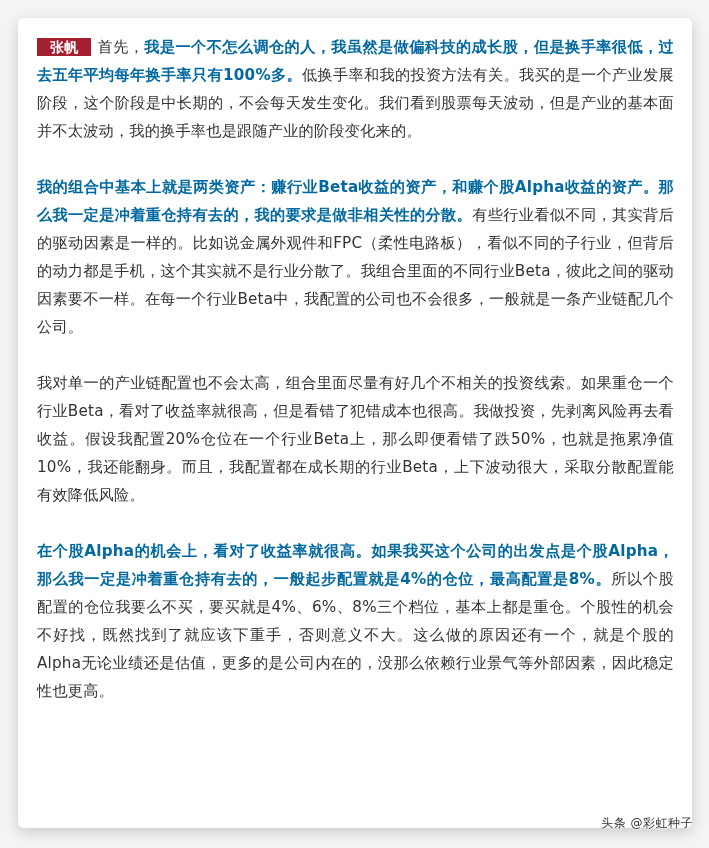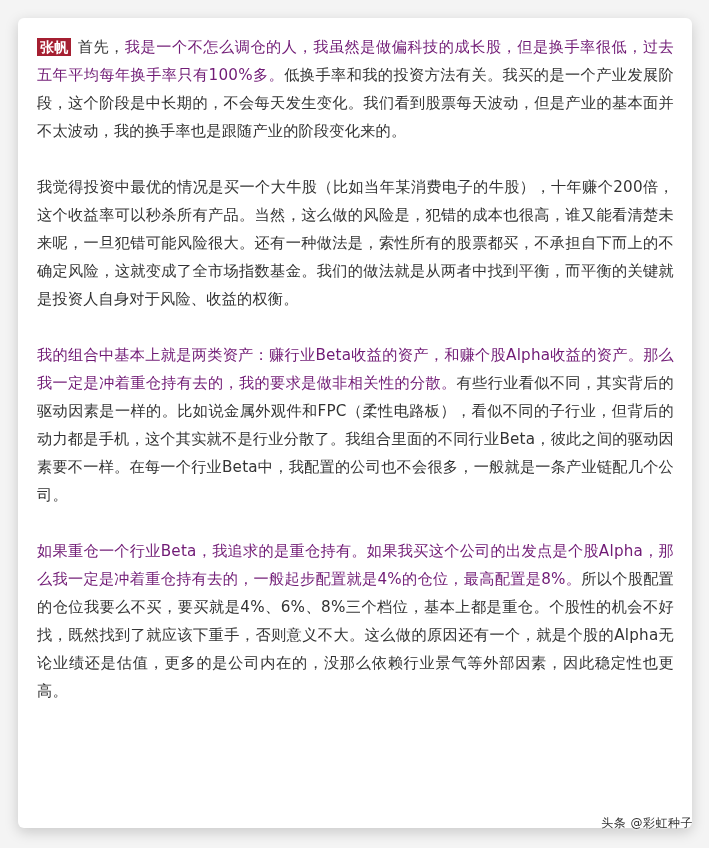--- a/index.html
+++ b/index.html
@@ -10,43 +10,43 @@
   .card {
     position:absolute; left:18px; top:18px; width:674px; height:810px;
     background:#ffffff; border-radius:6px;
     box-shadow:0 4px 14px rgba(0,0,0,0.18);
   }
   .content { position:absolute; left:19px; top:15px; width:637px; }
   p.para {
     margin:0 0 28px 0; font-size:15.2px; line-height:28px; color:#333;
     text-align:justify; letter-spacing:0.2px;
   }
-  b { font-weight:normal; color:#701a75; }
+  b { font-weight:bold; color:#0369a1; }
   .badge {
     display:inline-block; background:#a51f31; color:#fff; font-weight:bold;
-    font-size:14px; line-height:18px; padding:0 3px; margin-right:6px;
+    font-size:14px; line-height:18px; padding:0 13px; margin-right:6px;
   }
   .watermark {
     position:absolute; right:16px; bottom:16px; font-size:12px; color:#333;
     text-shadow:0 0 2px #fff, 0 0 2px #fff, 0 0 3px #fff;
     letter-spacing:0.5px;
   }
 </style>
 </head>
 <body>
 
 <div class="card">
   <div class="content">
     <p class="para">
       <span class="badge">张帆</span><span>首先，</span><b>我是一个不怎么调仓的人，我虽然是做偏科技的成长股，但是换手率很低，过去五年平均每年换手率只有100%多。</b><span>低换手率和我的投资方法有关。我买的是一个产业发展阶段，这个阶段是中长期的，不会每天发生变化。我们看到股票每天波动，但是产业的基本面并不太波动，我的换手率也是跟随产业的阶段变化来的。</span>
     </p>
     <p class="para">
-      <b></b><span>我觉得投资中最优的情况是买一个大牛股（比如当年某消费电子的牛股），十年赚个200倍，这个收益率可以秒杀所有产品。当然，这么做的风险是，犯错的成本也很高，谁又能看清楚未来呢，一旦犯错可能风险很大。还有一种做法是，索性所有的股票都买，不承担自下而上的不确定风险，这就变成了全市场指数基金。我们的做法就是从两者中找到平衡，而平衡的关键就是投资人自身对于风险、收益的权衡。</span>
-    </p>
-    <p class="para">
       <b>我的组合中基本上就是两类资产：赚行业Beta收益的资产，和赚个股Alpha收益的资产。那么我一定是冲着重仓持有去的，我的要求是做非相关性的分散。</b><span>有些行业看似不同，其实背后的驱动因素是一样的。比如说金属外观件和FPC（柔性电路板），看似不同的子行业，但背后的动力都是手机，这个其实就不是行业分散了。我组合里面的不同行业Beta，彼此之间的驱动因素要不一样。在每一个行业Beta中，我配置的公司也不会很多，一般就是一条产业链配几个公司。</span>
     </p>
     <p class="para">
-      <b>如果重仓一个行业Beta，我追求的是重仓持有。如果我买这个公司的出发点是个股Alpha，那么我一定是冲着重仓持有去的，一般起步配置就是4%的仓位，最高配置是8%。</b><span>所以个股配置的仓位我要么不买，要买就是4%、6%、8%三个档位，基本上都是重仓。个股性的机会不好找，既然找到了就应该下重手，否则意义不大。这么做的原因还有一个，就是个股的Alpha无论业绩还是估值，更多的是公司内在的，没那么依赖行业景气等外部因素，因此稳定性也更高。</span>
+      <b></b><span>我对单一的产业链配置也不会太高，组合里面尽量有好几个不相关的投资线索。如果重仓一个行业Beta，看对了收益率就很高，但是看错了犯错成本也很高。我做投资，先剥离风险再去看收益。假设我配置20%仓位在一个行业Beta上，那么即便看错了跌50%，也就是拖累净值10%，我还能翻身。而且，我配置都在成长期的行业Beta，上下波动很大，采取分散配置能有效降低风险。</span>
+    </p>
+    <p class="para">
+      <b>在个股Alpha的机会上，看对了收益率就很高。如果我买这个公司的出发点是个股Alpha，那么我一定是冲着重仓持有去的，一般起步配置就是4%的仓位，最高配置是8%。</b><span>所以个股配置的仓位我要么不买，要买就是4%、6%、8%三个档位，基本上都是重仓。个股性的机会不好找，既然找到了就应该下重手，否则意义不大。这么做的原因还有一个，就是个股的Alpha无论业绩还是估值，更多的是公司内在的，没那么依赖行业景气等外部因素，因此稳定性也更高。</span>
     </p>
   </div>
 </div>
 <div class="watermark">头条 @彩虹种子</div>
 
 </body></html>

